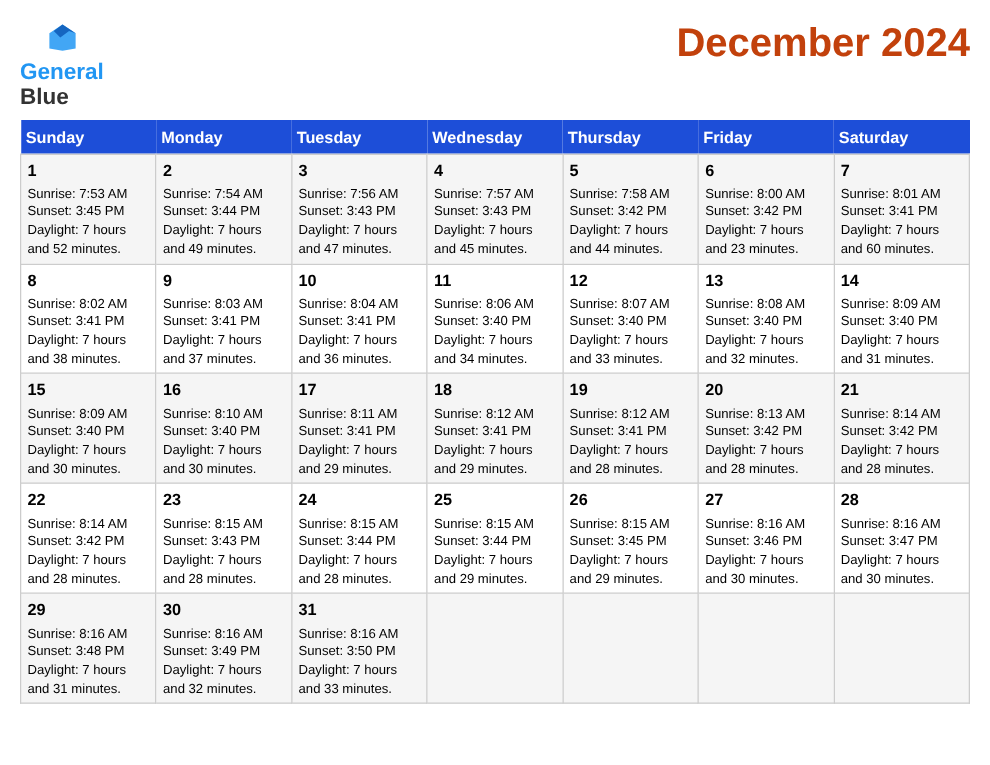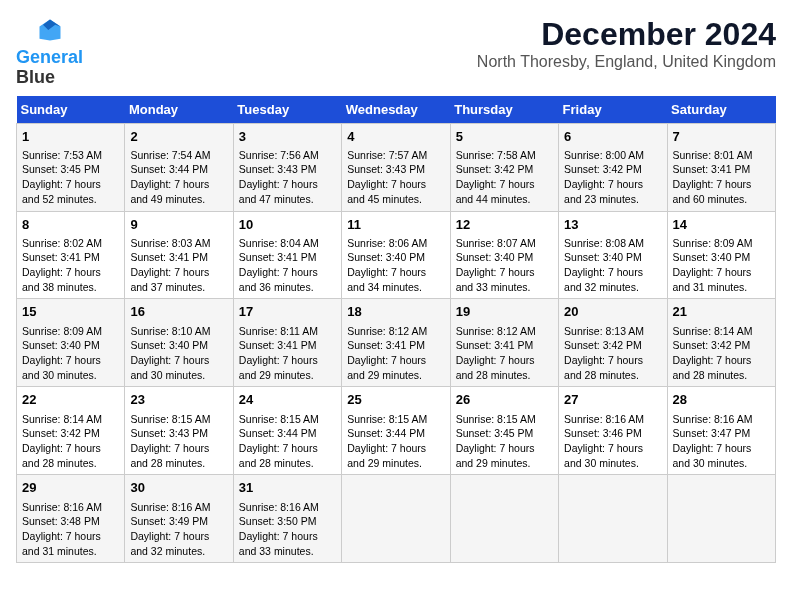--- a/index.html
+++ b/index.html
@@ -34,21 +34,21 @@
     .logo-icon {
       width: 28px;
       height: 28px;
     }
     .title-block {
       text-align: right;
     }
     .main-title {
       font-size: 32px;
       font-weight: bold;
-      color: #0f172a;
+      color: #c2410c;
     }
     .subtitle {
       font-size: 16px;
       color: #555;
     }
     table {
       width: 100%;
       border-collapse: collapse;
       font-size: 11px;
     }
@@ -94,21 +94,20 @@
       <polygon points="16,4 28,12 28,26 16,28 4,26 4,12" fill="#2196F3" opacity="0.85"></polygon>
       <polygon points="16,4 28,12 22,10 14,16 8,10" fill="#1565C0"></polygon>
     </svg>
     <div class="logo-text">
       <div><span>General</span></div>
       <div>Blue</div>
     </div>
   </div>
   <div class="title-block">
     <div class="main-title">December 2024</div>
-    <div class="subtitle">North Thoresby, England, United Kingdom</div>
   </div>
 </div>
 
 <table>
   <thead>
     <tr>
     <th>Sunday</th>
         <th>Monday</th>
         <th>Tuesday</th>
         <th>Wednesday</th>

